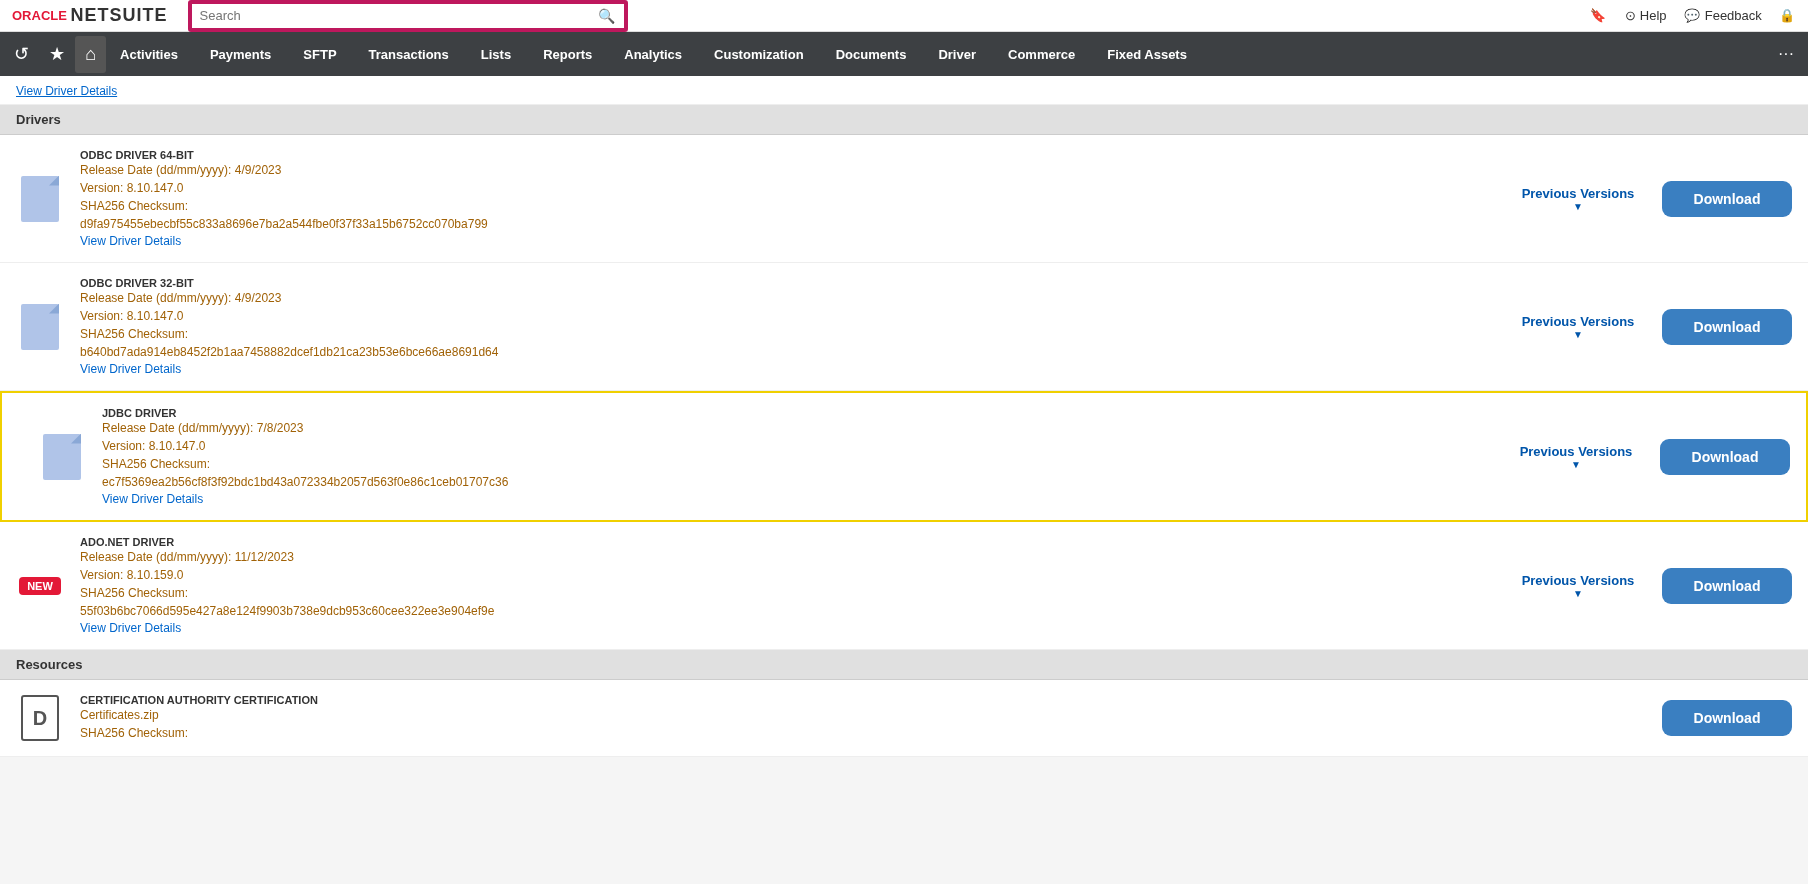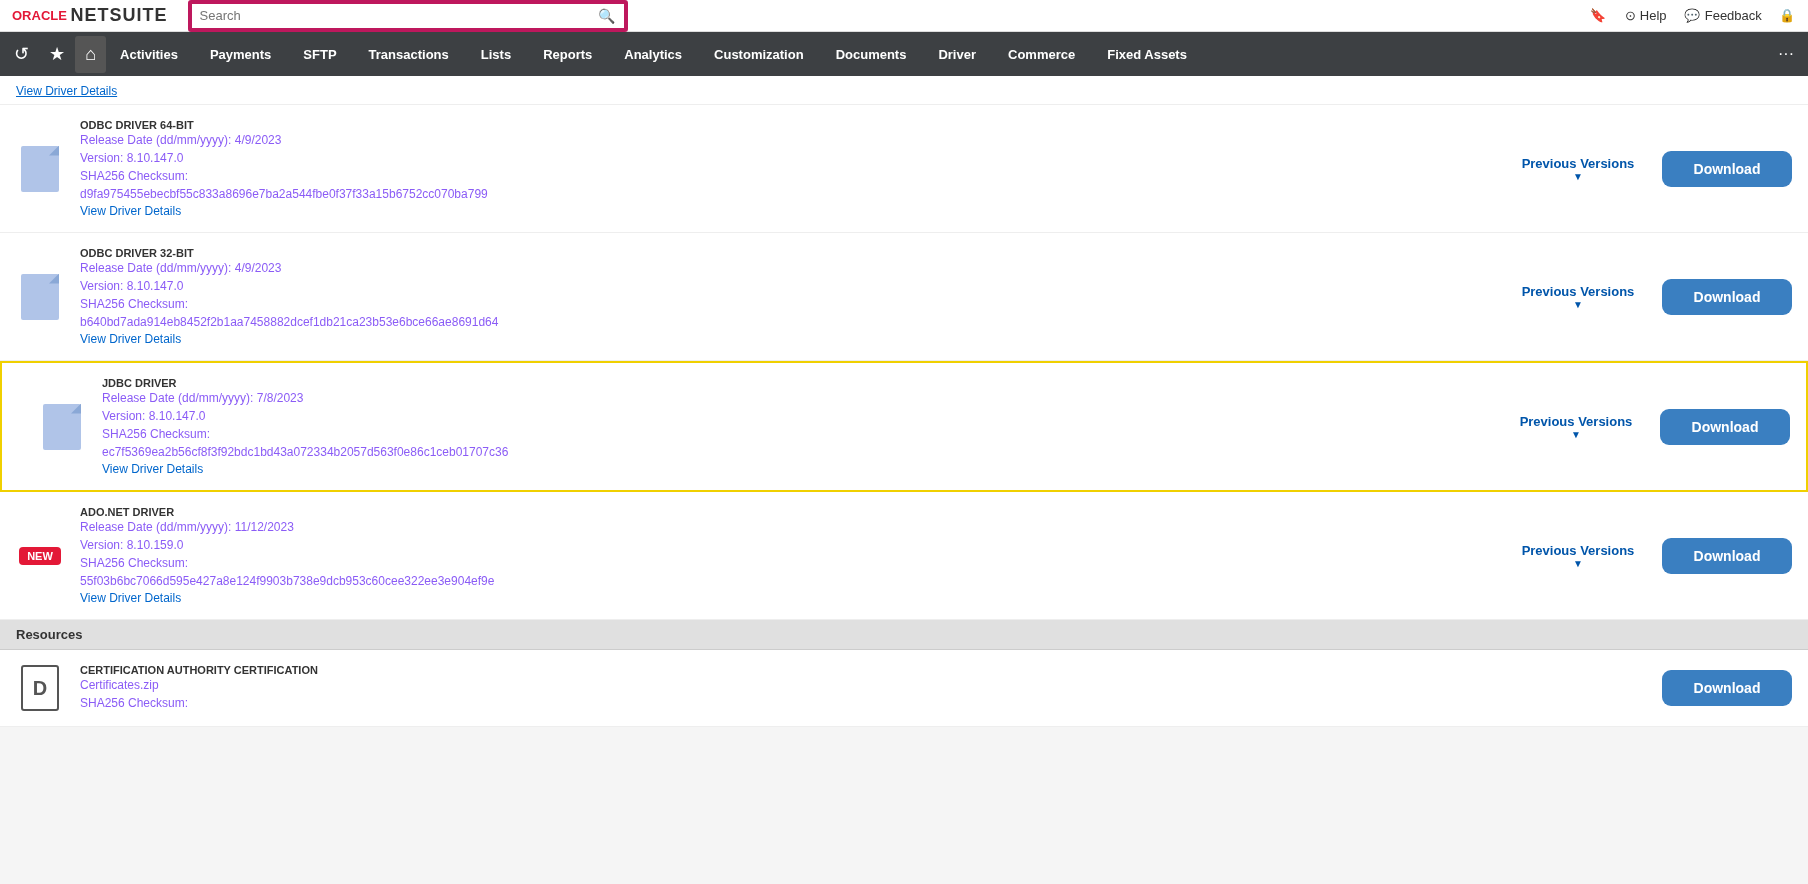--- a/index.html
+++ b/index.html
@@ -182,21 +182,21 @@
     .driver-info {
       flex: 1;
     }
     .driver-name {
       font-weight: bold;
       font-size: 11px;
       color: #333;
     }
     .driver-meta {
       font-size: 12px;
-      color: #8b5cf6;
+      color: #a16207;
       line-height: 1.5;
     }
     .driver-link {
       color: #0066cc;
       text-decoration: none;
       font-size: 12px;
       cursor: pointer;
     }
 
     .driver-actions {
@@ -297,20 +297,23 @@
   </ul>
   <span class="nav-more">···</span>
 </div>
 
 <div class="content">
 
   <div class="top-view-driver">
     <a class="view-driver-link">View Driver Details</a>
   </div>
 
+  <div class="section-header">
+    <span>Drivers</span>
+  </div>
 
   <div id="drivers-container">
       <div class="driver-row">
       <div class="driver-icon">
           <div class="file-icon"></div>
         </div>
       <div class="driver-info">
         <div class="driver-name">ODBC DRIVER 64-BIT</div>
         <div class="driver-meta">
           Release Date (dd/mm/yyyy): 4/9/2023<br>

